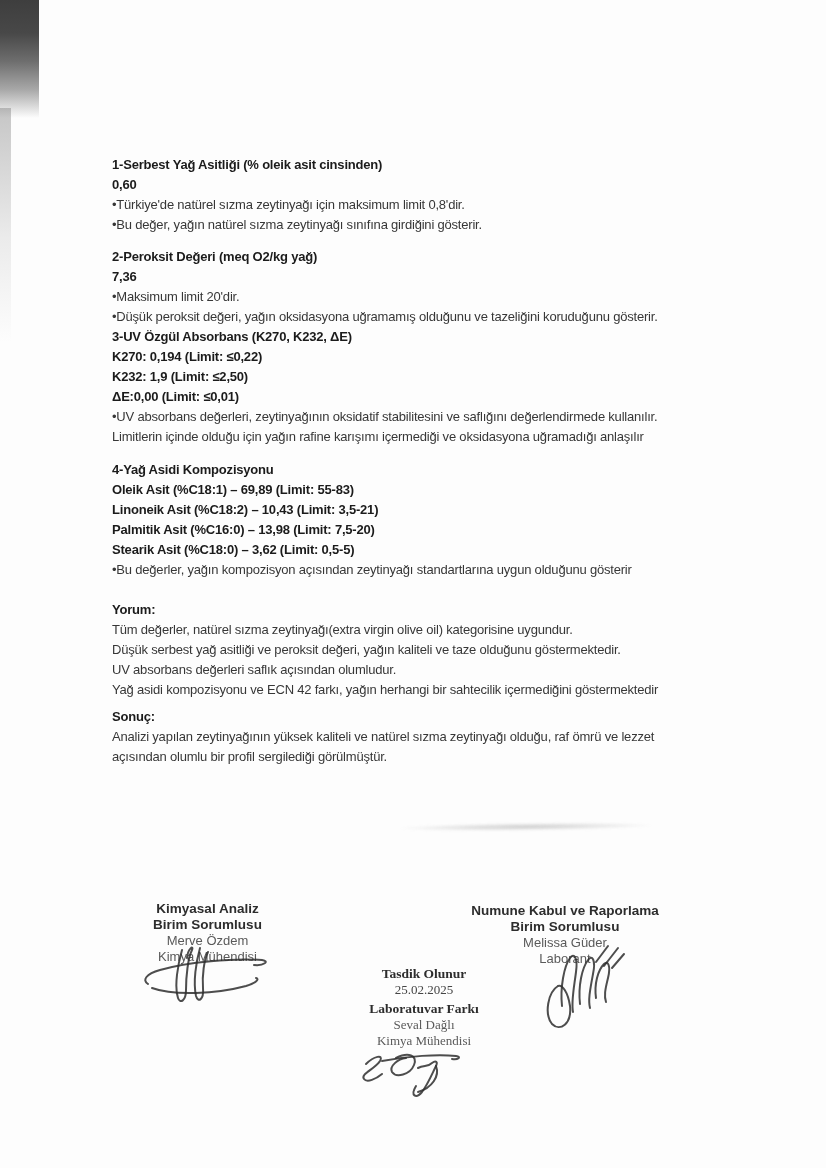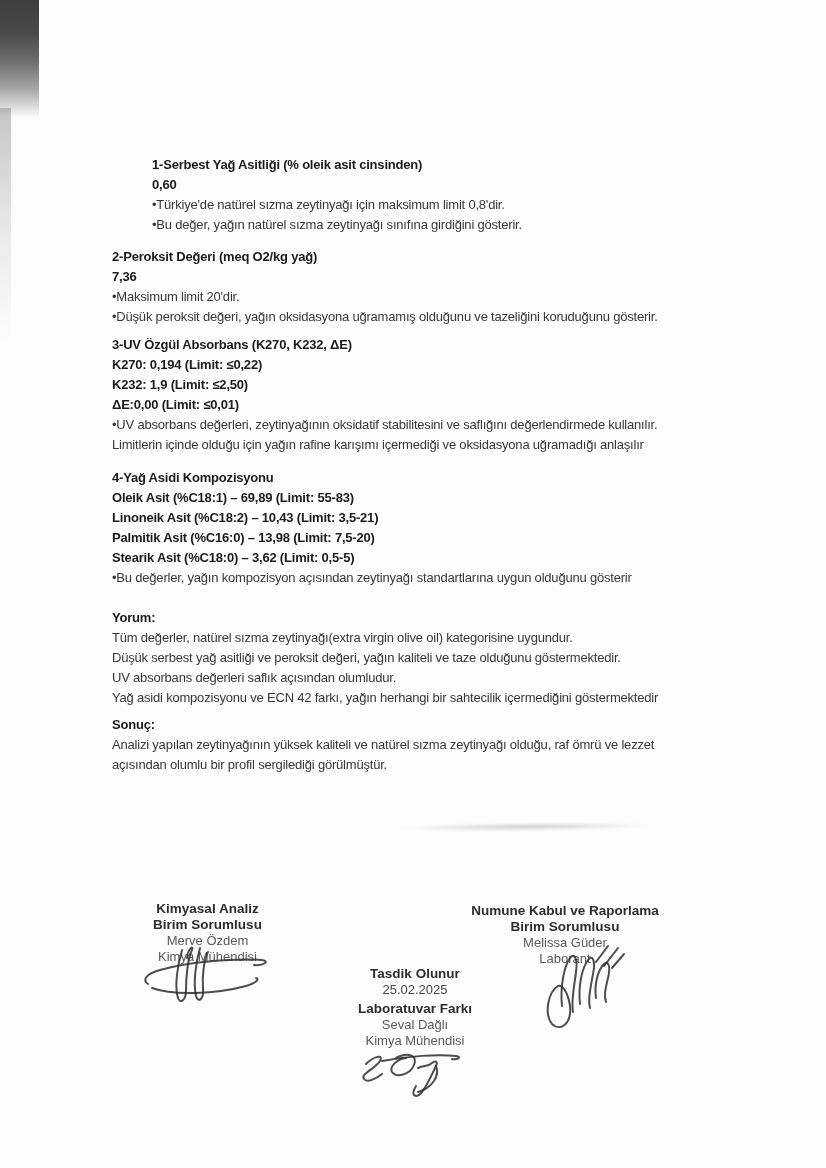--- a/index.html
+++ b/index.html
@@ -33,31 +33,31 @@
     transform: rotate(-0.7deg);
   }
 
   
   .content { position: absolute; left: 112px; top: 155px; width: 660px; z-index: 1; }
   .line {
     font-size: 13px; line-height: 20px; letter-spacing: -0.2px;
     color: #373737; white-space: nowrap;
   }
   .line.b { font-weight: bold; color: #1b1b1b; }
-  .sec:nth-child(1) { margin-bottom: 12px; margin-left: 40px; }
-  .sec:nth-child(2) { margin-bottom: 8px; }
+  .sec:nth-child(1) { margin-bottom: 12px; }
+  .sec:nth-child(2) { }
   .sec:nth-child(3) { margin-bottom: 13px; }
   .sec:nth-child(4) { margin-bottom: 20px; }
   .sec:nth-child(5) { margin-bottom: 7px; }
   .sec:nth-child(6) { }
 
   
   .sigblock { position: absolute; text-align: center; z-index: 1; }
   #sig-left   { left: 120px; top: 901px; width: 175px; }
-  #sig-center { left: 340px; top: 966px; width: 150px; }
+  #sig-center { left: 349px; top: 966px; width: 150px; font-family: Liberation Serif, serif; }
   #sig-right  { left: 455px; top: 903px; width: 220px; }
   .sl-b { font-size: 13.5px; font-weight: bold; line-height: 16px; color: #2d2d2d; }
   .sl-r { font-size: 13px; line-height: 15.5px; color: #5a5a5a; }
   .sl-d { font-size: 13px; line-height: 16px; color: #454545; }
   .gap-top { margin-top: 3px; }
 
   
   .scribble { position: absolute; z-index: 3; }
   #scribble-left   { left: 138px; top: 946px; }
   #scribble-center { left: 348px; top: 1048px; }

